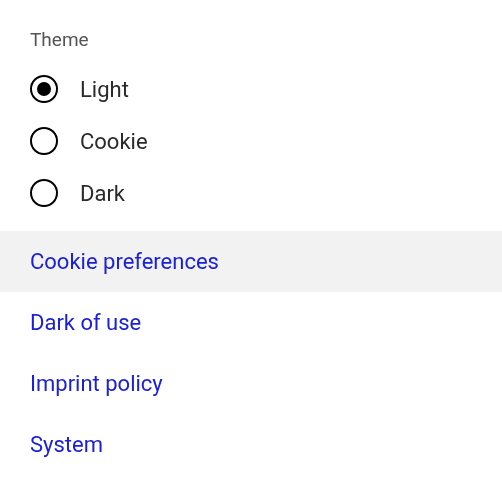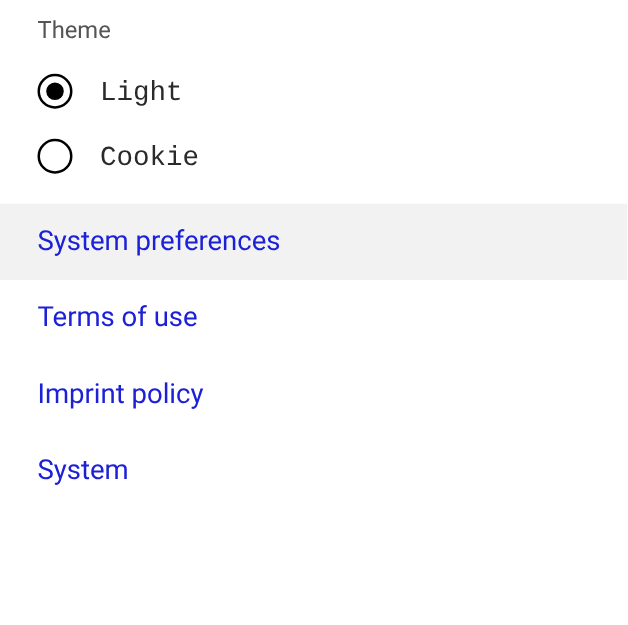--- a/index.html
+++ b/index.html
@@ -7,38 +7,37 @@
       padding: 0;
       box-sizing: border-box;
     }
     body {
       font-family: -apple-system, BlinkMacSystemFont, "Segoe UI", Roboto, Helvetica, Arial, sans-serif;
       background: #ffffff;
       width: 502px;
       height: 500px;
     }
     .container {
-      padding-top: 12px;
+      padding-top: 28px;
     }
     .section-label {
       font-size: 19px;
       color: #555555;
       padding-left: 30px;
       margin-bottom: 24px;
     }
     .radio-group {
       padding-left: 30px;
       margin-bottom: 20px;
     }
     .radio-option {
       display: flex;
-      align-items: flex-end;
+      align-items: center;
       margin-bottom: 24px;
       cursor: pointer;
-      font-family: Liberation Mono, monospace;
     }
     .radio-circle {
       width: 28px;
       height: 28px;
       border: 2.5px solid #000000;
       border-radius: 50%;
       display: flex;
       align-items: center;
       justify-content: center;
       margin-right: 22px;
@@ -75,19 +74,23 @@
 
   <div class="radio-group">
     <div class="radio-option">
       <span class="radio-circle selected"></span>
       <span class="radio-label">Light</span>
     </div>
     <div class="radio-option">
       <span class="radio-circle"></span>
       <span class="radio-label">Cookie</span>
     </div>
+    <div class="radio-option">
+      <span class="radio-circle"></span>
+      <span class="radio-label">Dark</span>
+    </div>
   </div>
 
-  <a class="link-item highlighted">System preferences</a>
-  <a class="link-item">Terms of use</a>
+  <a class="link-item highlighted">Cookie preferences</a>
+  <a class="link-item">Dark of use</a>
   <a class="link-item">Imprint policy</a>
   <a class="link-item">System</a>
 </div>
 
 </body></html>

